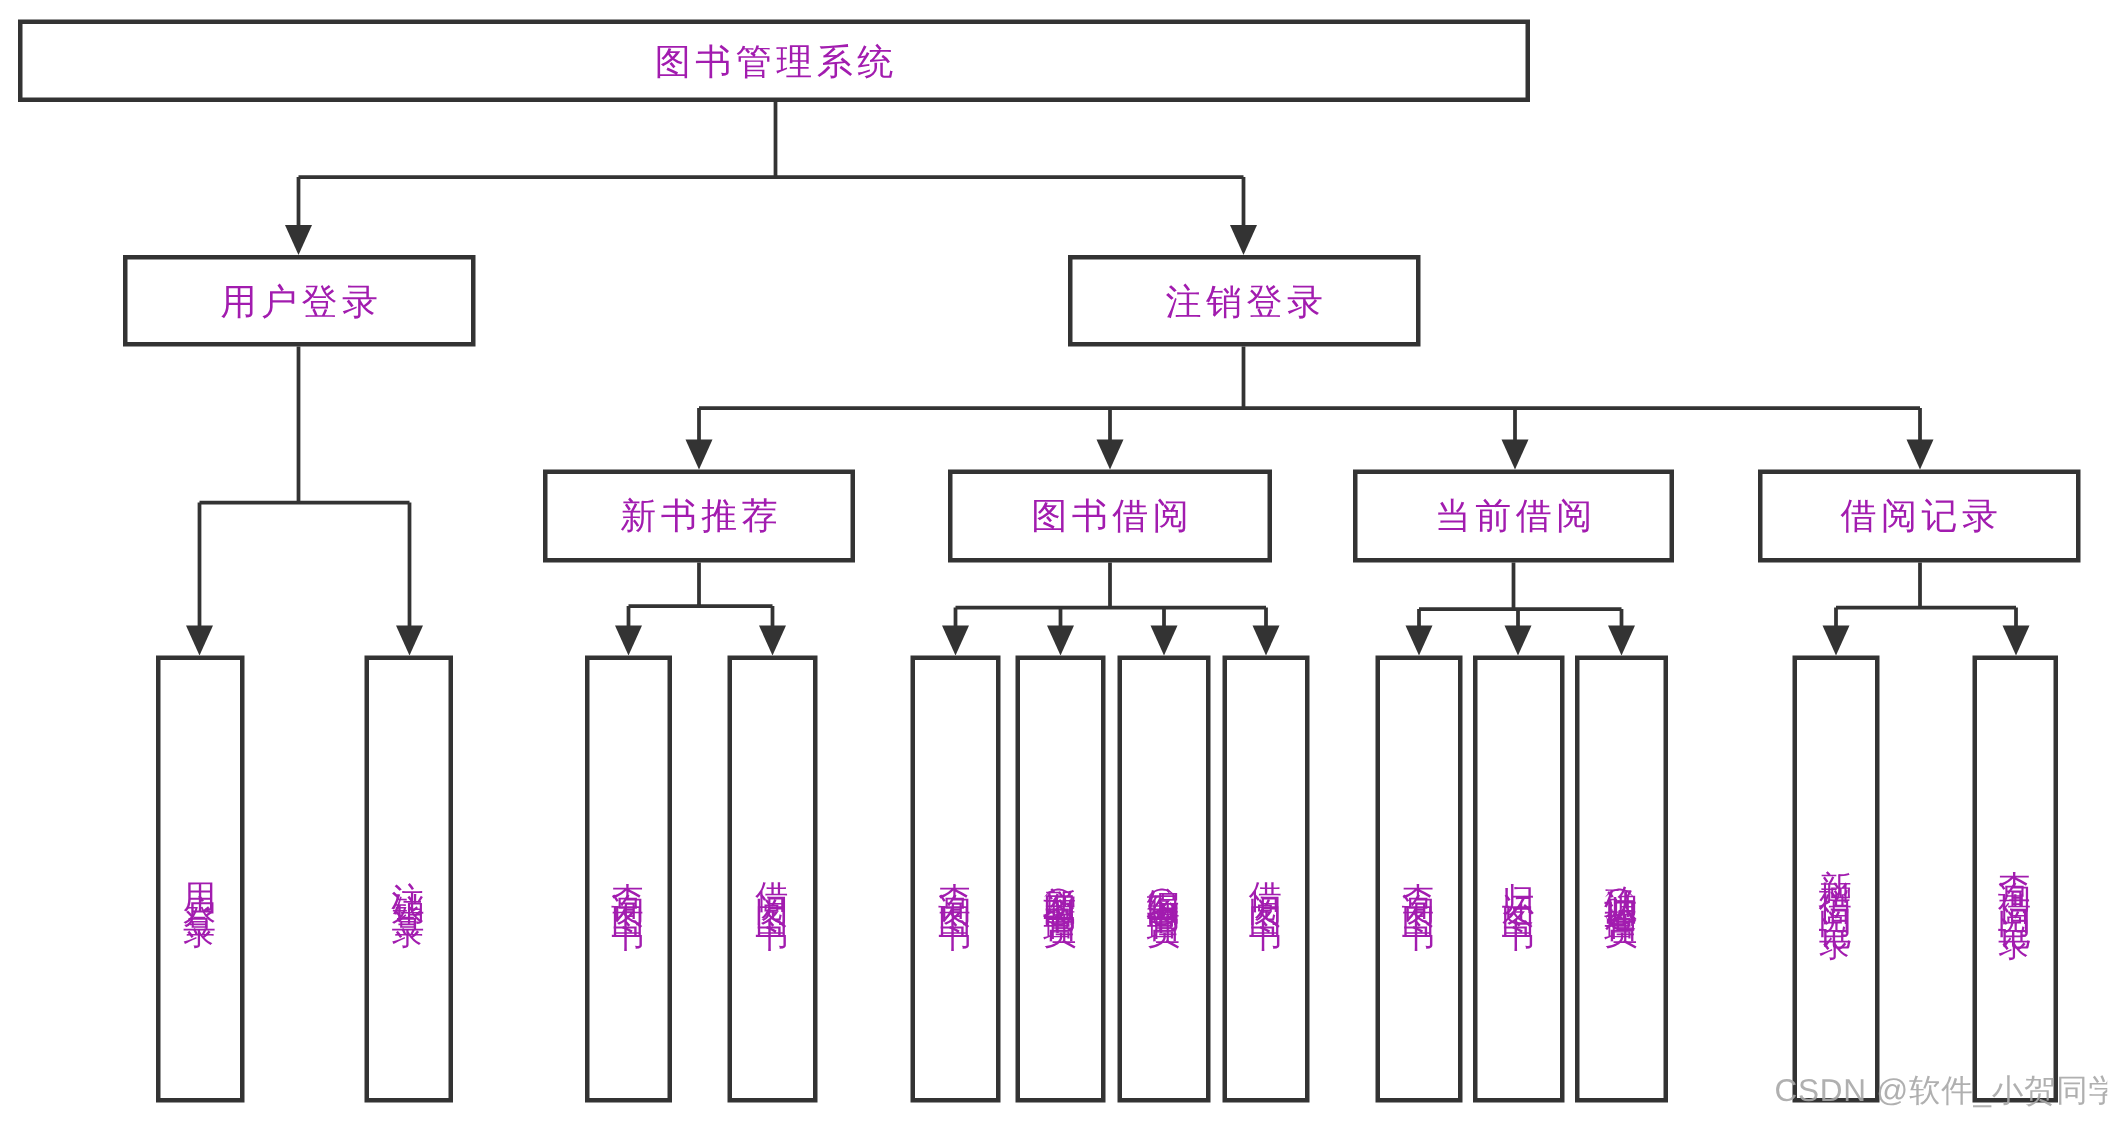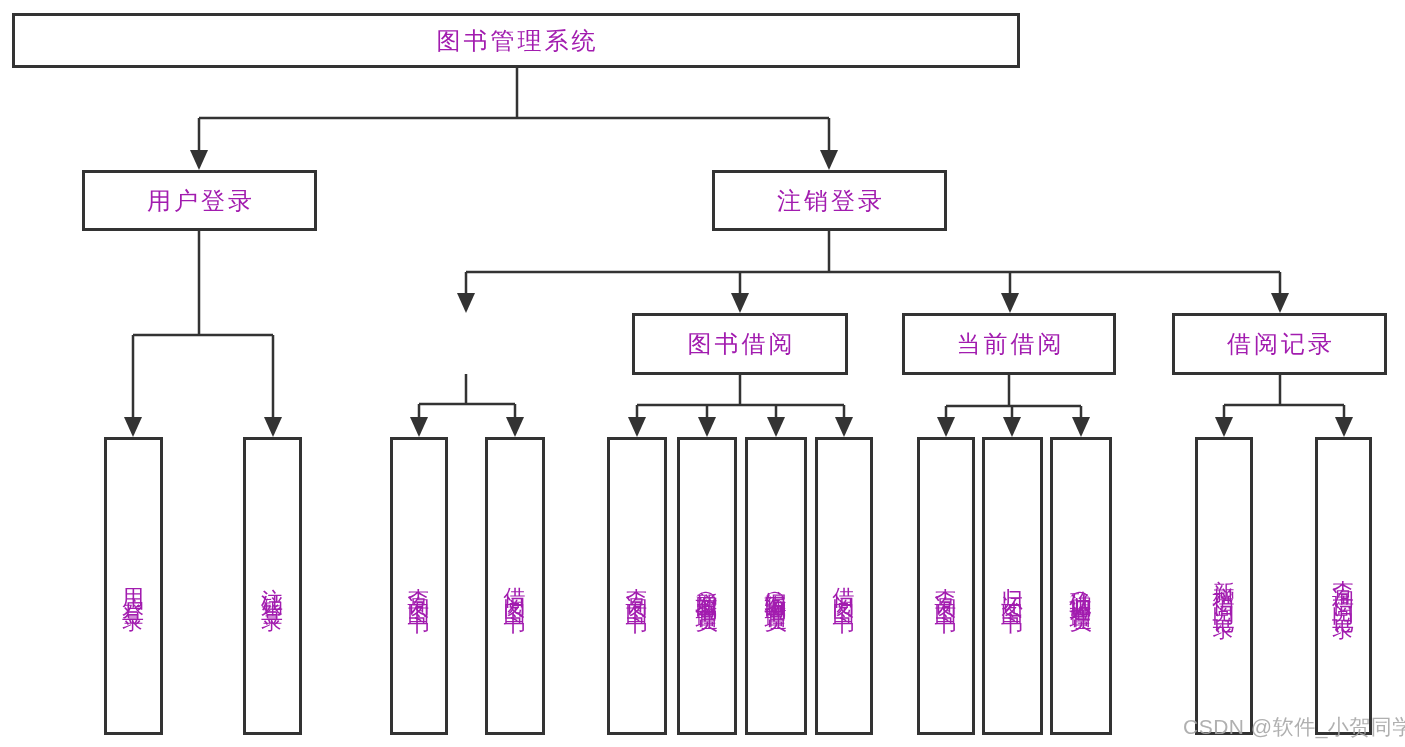--- a/index.html
+++ b/index.html
@@ -104,20 +104,23 @@
     <span>图书管理系统</span>
   </div>
 
   <div class="box h" style="left:82px;top:170px;width:235px;height:61px">
     <span>用户登录</span>
   </div>
   <div class="box h" style="left:712px;top:170px;width:235px;height:61px">
     <span>注销登录</span>
   </div>
 
+  <div class="box h" style="left:362px;top:313px;width:208px;height:62px">
+    <span>新书推荐</span>
+  </div>
   <div class="box h" style="left:902px;top:313px;width:214px;height:62px">
     <span>当前借阅</span>
   </div>
   <div class="box h" style="left:632px;top:313px;width:216px;height:62px">
     <span>图书借阅</span>
   </div>
   <div class="box h" style="left:1172px;top:313px;width:215px;height:62px">
     <span>借阅记录</span>
   </div>
 

